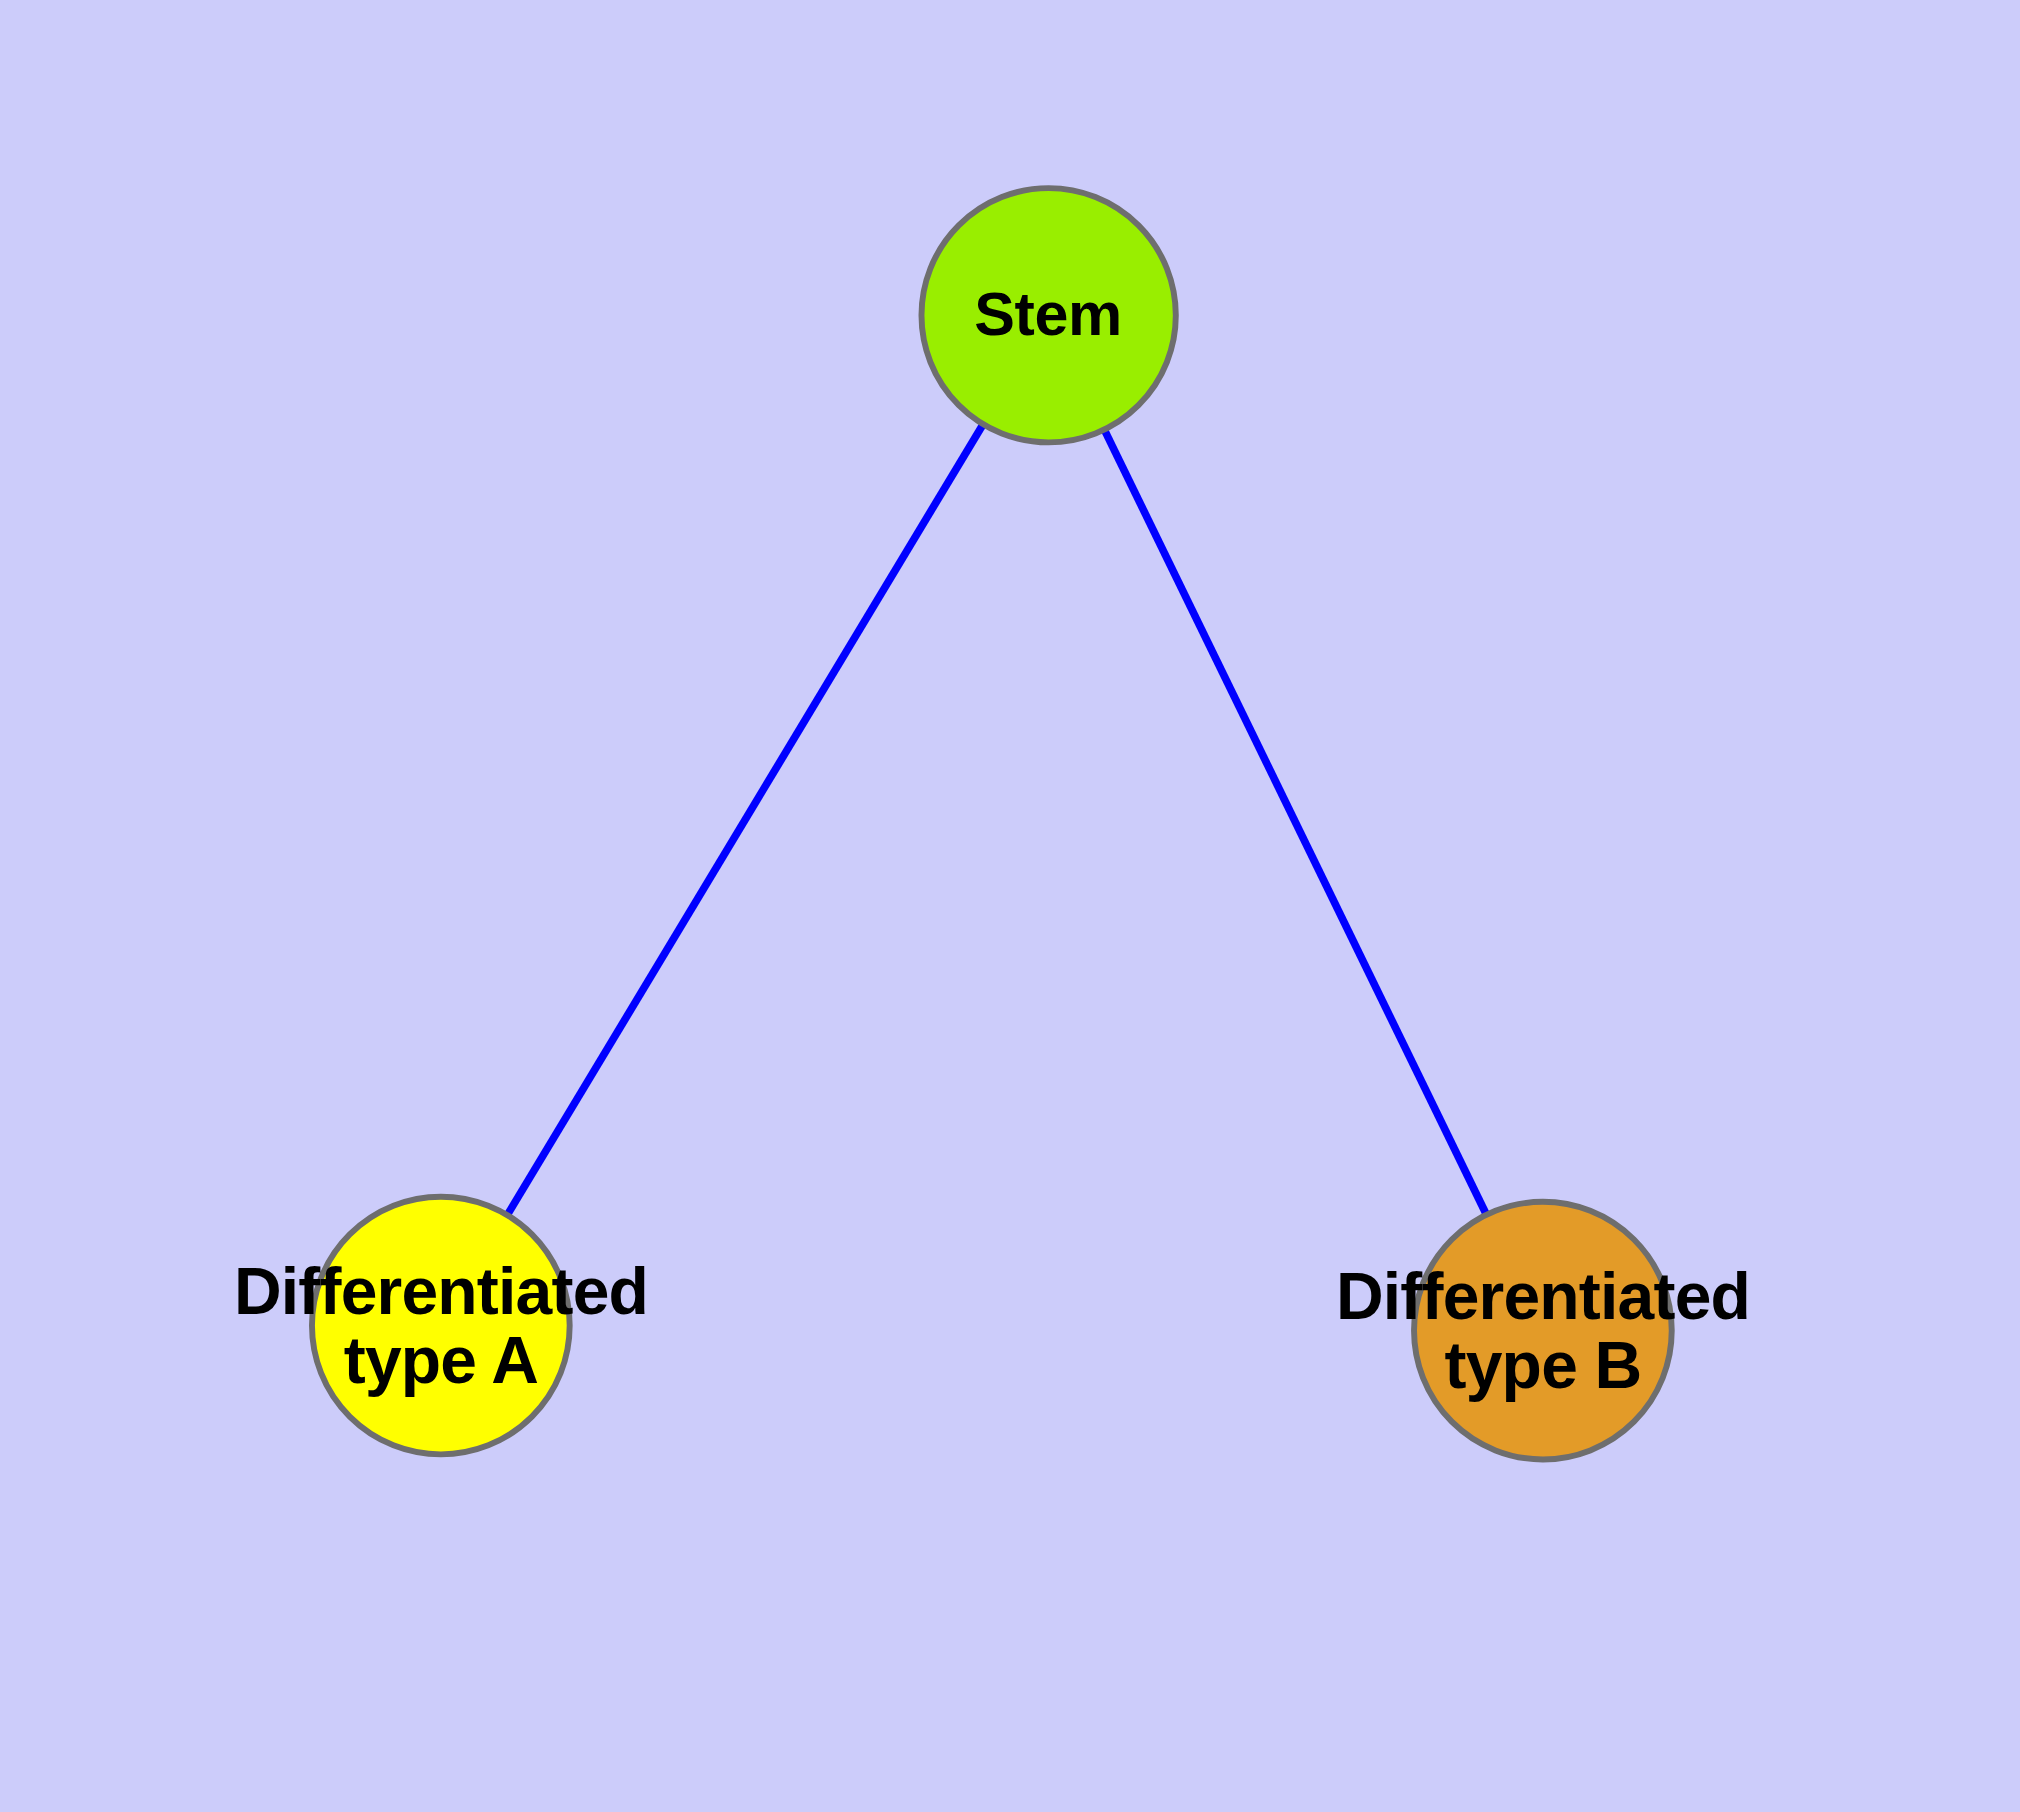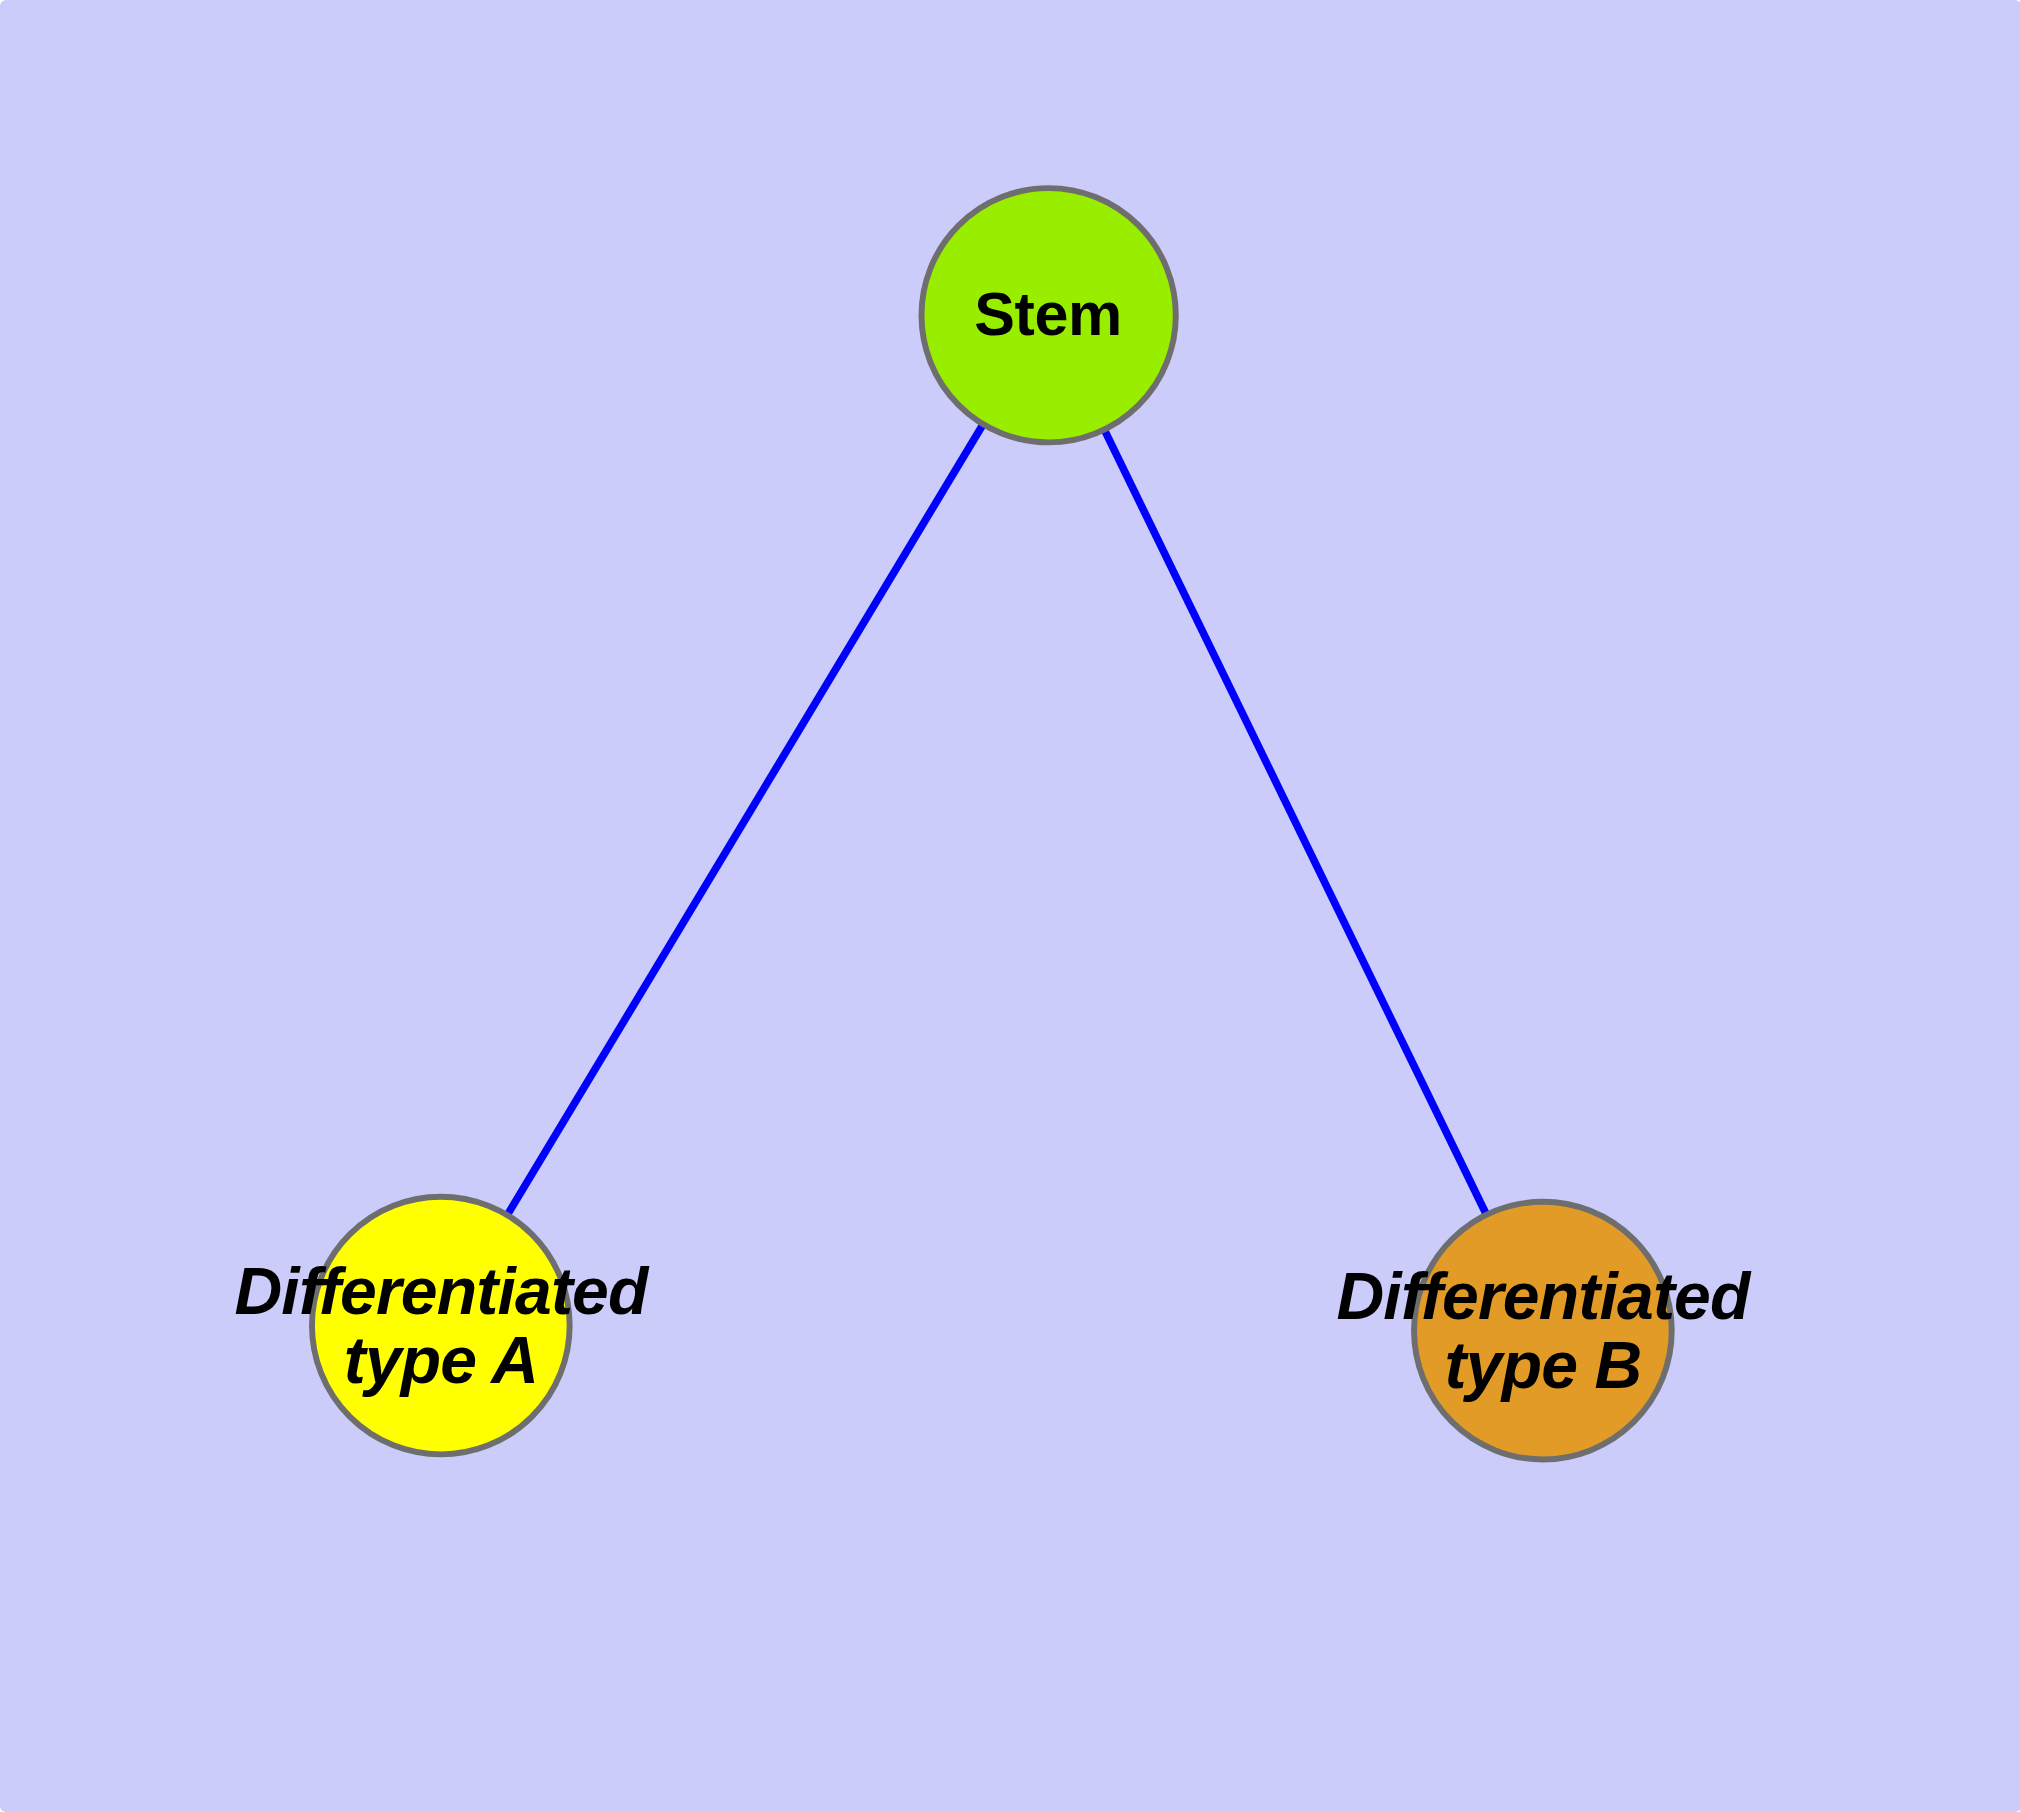--- a/index.html
+++ b/index.html
@@ -38,26 +38,26 @@
     text-align: center;
     color: #000000;
     font-weight: bold;
     line-height: 1.04;
     white-space: pre;
     pointer-events: none;
     user-select: none;
     transform: translate(-50%, -50%);
   }
   .label-stem   { font-size: 61px; letter-spacing: -0.4px; }
-  .label-diff   { font-size: 66px; letter-spacing: -0.8px; font-style: italic; }
+  .label-diff   { font-size: 66px; letter-spacing: -0.8px; }
 </style>
 </head>
 <body>
 
-<div id="canvas" style="width: 2021px; height: 1812px; border-radius: 6px;">
+<div id="canvas" style="width: 2021px; height: 1812px;">
 
   <svg id="graph-svg" viewBox="0 0 2384 2138" preserveAspectRatio="none" xmlns="http://www.w3.org/2000/svg">
 
     <rect id="bg-rect" x="0" y="0" width="2384" height="2138" fill="#ccccfa"></rect>
 
     <g id="edges-group">
         <line class="edge-line" x1="1159.1675156990889" y1="501.39514823805575" x2="598.8633781327112" y2="1432.8910087389236" stroke="#0000ff" stroke-width="9"></line>
         <line class="edge-line" x1="1303.0746614148864" y1="507.7760623928538" x2="1753.0501775067708" y2="1432.4255791648568" stroke="#0000ff" stroke-width="9"></line>
       </g>
     <g id="nodes-group">

